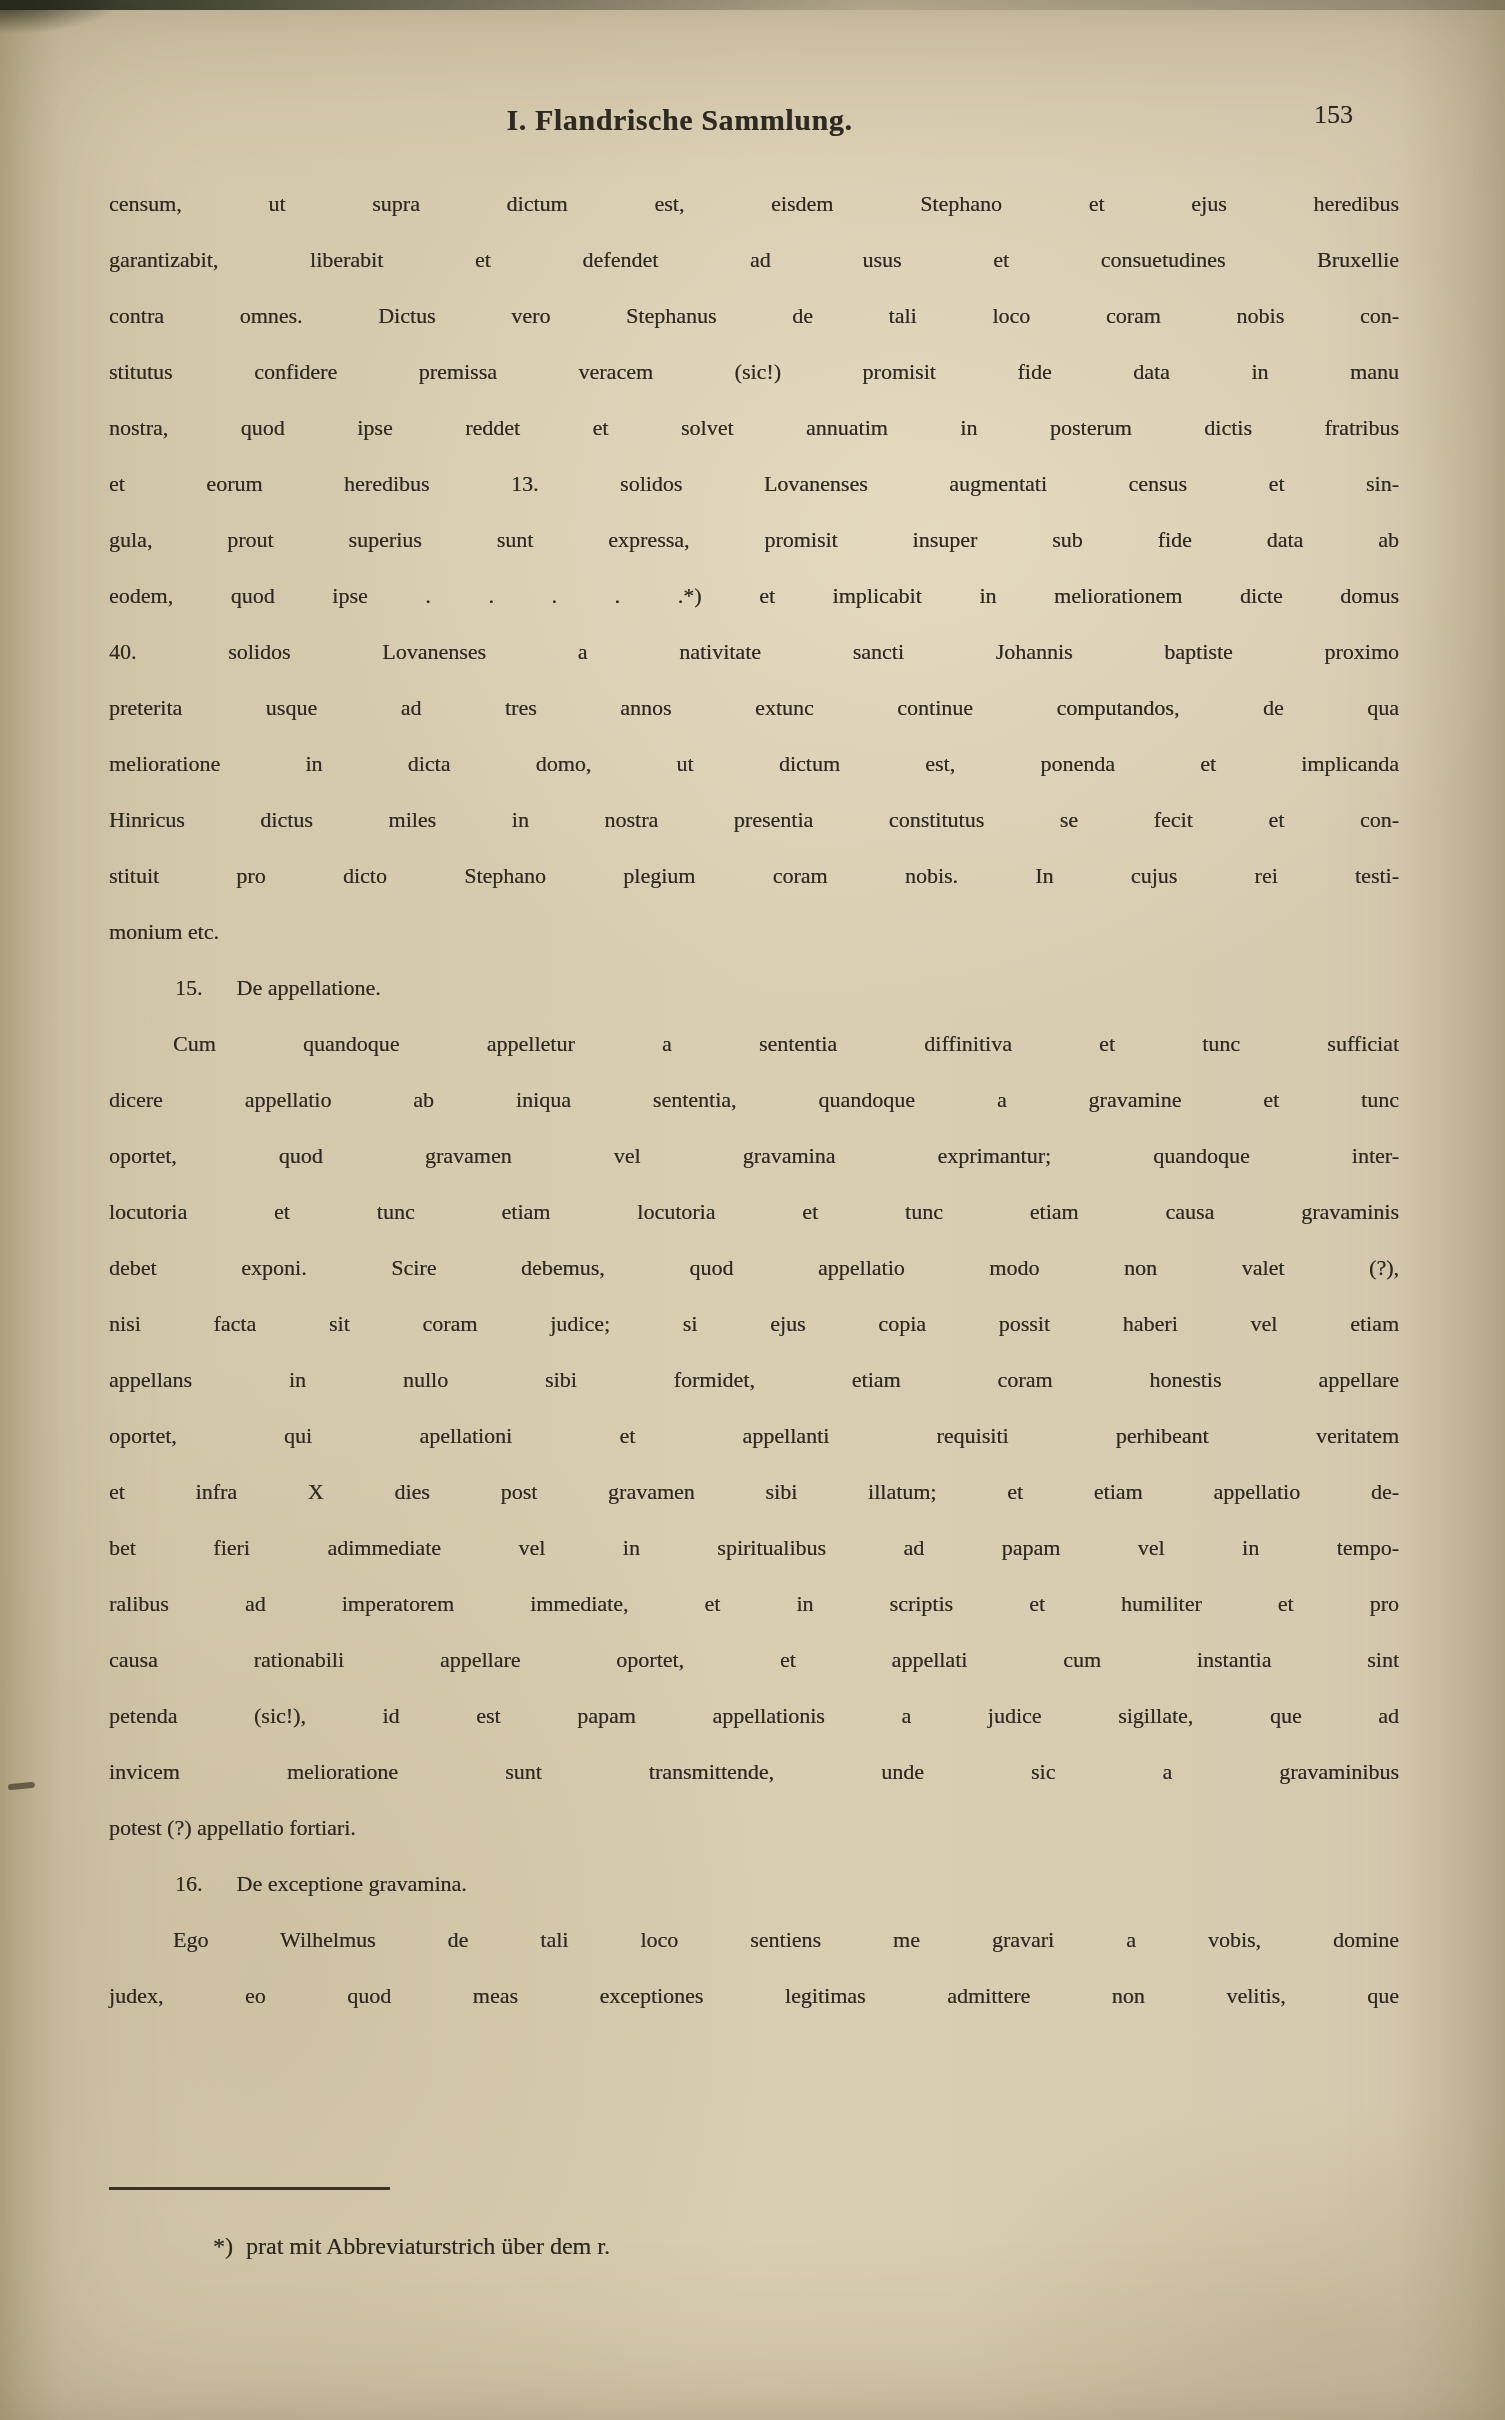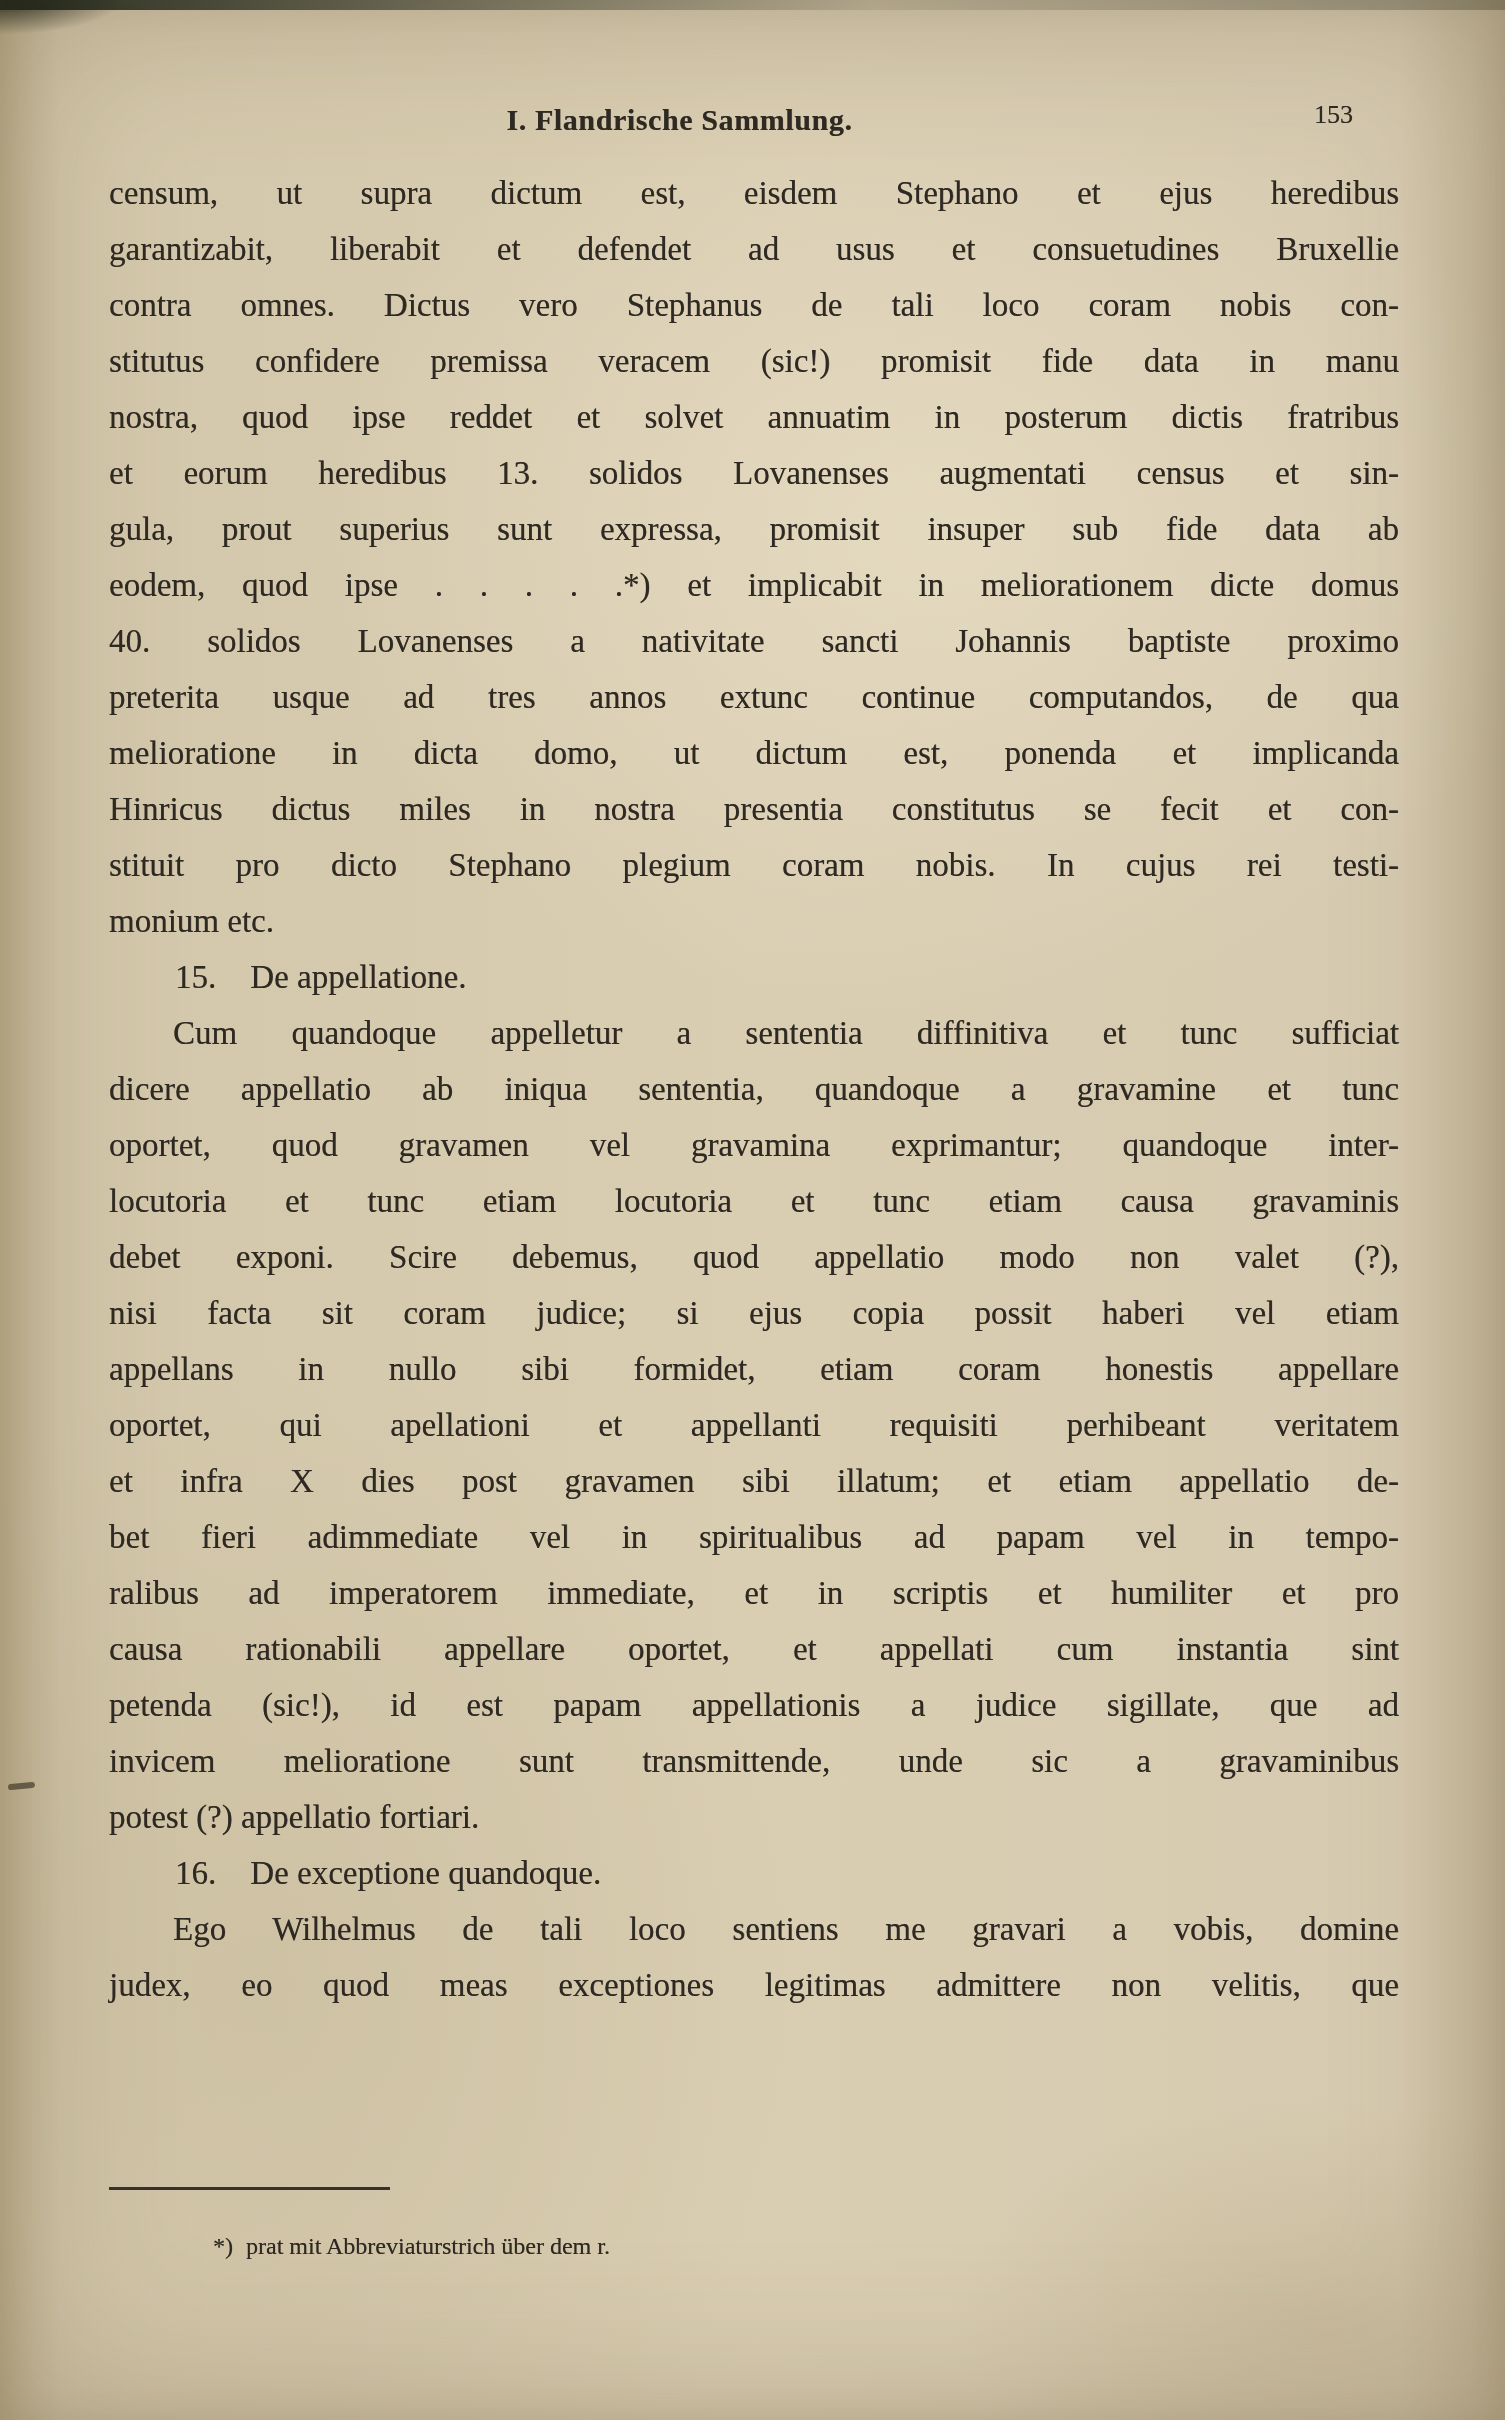--- a/index.html
+++ b/index.html
@@ -38,22 +38,22 @@
     font-size:30px;
   }
   .running-title{
     position:absolute;left:0;right:149px;top:0;
     text-align:center;font-weight:700;letter-spacing:0.6px;
   }
   .page-number{
     position:absolute;right:46px;top:-3px;font-size:26px;
   }
   .text-block{
-    position:absolute;top:165px;left:109px;width:1290px;
-    font-size:33px;
+    position:absolute;top:176px;left:109px;width:1290px;
+    font-size:22px;
   }
   .ln{height:56px;line-height:56px;}
   .j{text-align:justify;text-align-last:justify;}
   .ind{text-indent:64px;}
   .head{padding-left:66px;}
   .hgap{display:inline-block;width:34px;}
   .footnote-rule{
     position:absolute;top:2187px;left:109px;width:281px;height:3px;
     background:#39322a;
   }
@@ -107,21 +107,21 @@
     <div class="ln j">appellans in nullo sibi formidet, etiam coram honestis appellare</div>
     <div class="ln j">oportet, qui apellationi et appellanti requisiti perhibeant veritatem</div>
     <div class="ln j">et infra X dies post gravamen sibi illatum; et etiam appellatio de-</div>
     <div class="ln j">bet fieri adimmediate vel in spiritualibus ad papam vel in tempo-</div>
     <div class="ln j">ralibus ad imperatorem immediate, et in scriptis et humiliter et pro</div>
     <div class="ln j">causa rationabili appellare oportet, et appellati cum instantia sint</div>
     <div class="ln j">petenda (sic!), id est papam appellationis a judice sigillate, que ad</div>
     <div class="ln j">invicem melioratione sunt transmittende, unde sic a gravaminibus</div>
     <div class="ln">potest (?) appellatio fortiari.</div>
 
-    <div class="ln head"><span>16.</span><span class="hgap"></span><span>De exceptione quandoque.</span></div>
+    <div class="ln head"><span>16.</span><span class="hgap"></span><span>De exceptione gravamina.</span></div>
 
     <div class="ln j ind">Ego Wilhelmus de tali loco sentiens me gravari a vobis, domine</div>
     <div class="ln j">judex, eo quod meas exceptiones legitimas admittere non velitis, que</div>
   </main>
 
   <div class="footnote-rule"></div>
   <div class="footnote">
     <span class="fn-marker">*)</span><span>prat mit Abbreviaturstrich über dem r.</span>
   </div>
 

